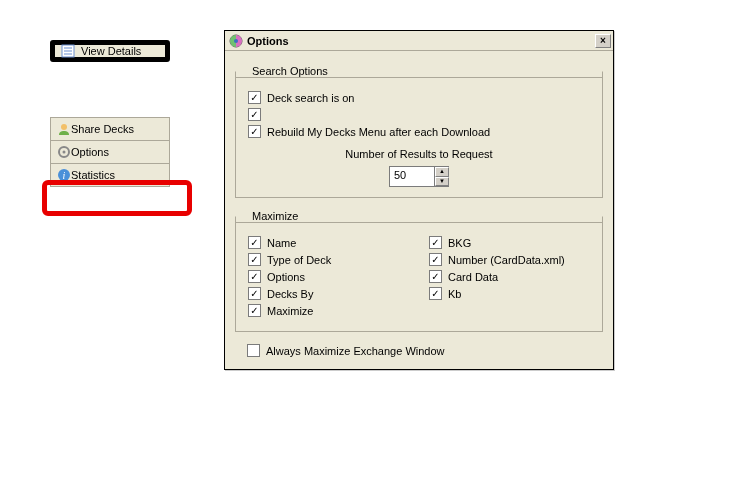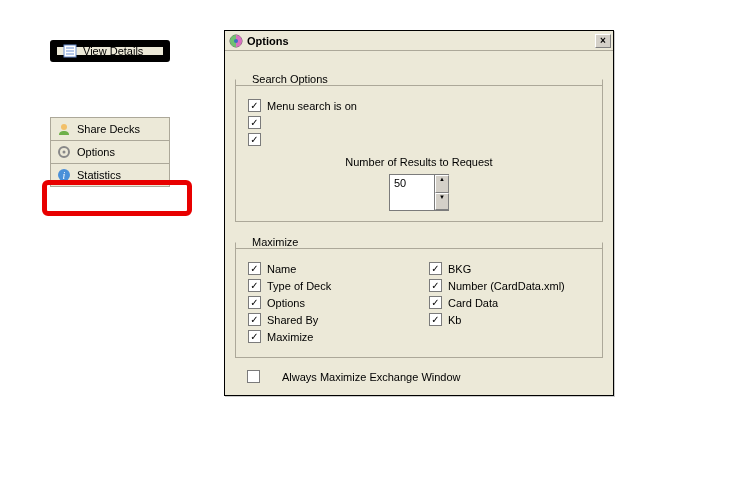--- a/index.html
+++ b/index.html
@@ -17,34 +17,33 @@
     position: absolute;
     left: 50px;
     top: 40px;
     width: 120px;
   }
   .side-btn {
     display: flex;
     align-items: center;
     gap: 6px;
     background: #ece9d8;
-    border: 7px solid #000000;
+    border: 5px solid #000000;
     border-radius: 3px;
     padding: 3px 6px;
     margin-bottom: 6px;
     height: 22px;
     cursor: pointer;
   }
   .side-group {
     margin-top: 55px;
   }
   .side-row {
     display: flex;
     align-items: center;
-    gap: 6px;
     background: #ece9d8;
     border: 1px solid #aca899;
     padding: 4px 6px;
     height: 24px;
     cursor: pointer;
   }
   .side-row + .side-row { border-top: 1px solid #aca899; margin-top: -1px; }
   .icon { width: 14px; height: 14px; display: inline-block; flex-shrink: 0; }
   .red-highlight {
     position: absolute;
@@ -88,21 +87,21 @@
     font-weight: bold;
     text-align: center;
     line-height: 11px;
     cursor: pointer;
   }
   .body { padding: 8px 10px 12px 10px; }
   fieldset {
     border: 1px solid #aca899;
     border-top-color:#fff0;
     position: relative;
-    margin: 14px 0 12px 0;
+    margin: 6px 0 12px 0;
     padding: 10px 12px 10px 12px;
   }
   fieldset::before{
     content:"";
     position:absolute; left:0; right:0; top:0;
     border-top:1px solid #aca899;
   }
   legend {
     padding: 0 4px;
     background: #ece9d8;
@@ -130,21 +129,21 @@
   }
   .num-row {
     display: flex;
     align-items: center;
     justify-content: center;
     gap: 6px;
     margin-top: 10px;
     flex-direction: column;
   }
   .num-input {
-    width: 60px; height: 37px;
+    width: 60px; height: 21px;
     display: flex;
     border: 1px solid #7b7b7b;
     border-right:none;
     background: #fff;
   }
   .num-input .val { flex:1; padding: 2px 4px; }
   .spin {
     width: 15px;
     display: flex; flex-direction: column;
     border-left: 1px solid #7b7b7b;
@@ -154,21 +153,21 @@
     border: 1px solid #808080;
     border-top-color:#fff; border-left-color:#fff;
     font-size: 6px; line-height:6px;
     text-align:center; cursor:pointer;
   }
   .cols {
     display: grid;
     grid-template-columns: 1fr 1fr;
     column-gap: 20px;
   }
-  .bottom-row { margin: 6px 0 0 12px; display:flex; align-items:center; gap:22px;}
+  .bottom-row { margin: 6px 0 0 12px; display:flex; align-items:center; gap:6px;}
 </style>
 </head>
 <body>
 
 <div class="sidebar">
   <div class="side-btn">
     <span class="icon">
       <svg viewBox="0 0 14 14">
           <rect x="1" y="1" width="12" height="12" fill="#fff" stroke="#6a8fd0"></rect>
           <line x1="3" y1="4" x2="11" y2="4" stroke="#6a8fd0"></line>
@@ -226,27 +225,28 @@
     <span class="xbtn">
       <span>×</span>
     </span>
   </div>
   <div class="body">
 
     <fieldset>
       <legend>Search Options</legend>
       <div class="row">
         <span class="chk">✓</span>
-        <span>Menu search is on</span>
+        <span>Deck search is on</span>
       </div>
       <div class="row">
         <span class="chk">✓</span>
       </div>
       <div class="row">
         <span class="chk">✓</span>
+        <span>Rebuild My Decks Menu after each Download</span>
       </div>
       <div class="num-row">
         <span>Number of Results to Request</span>
         <div class="num-input">
           <span class="val">50</span>
           <div class="spin">
             <div class="sp">▲</div>
             <div class="sp">▼</div>
           </div>
         </div>
@@ -264,21 +264,21 @@
           <div class="row">
               <span class="chk">✓</span>
               <span>Type of Deck</span>
             </div>
           <div class="row">
               <span class="chk">✓</span>
               <span>Options</span>
             </div>
           <div class="row">
               <span class="chk">✓</span>
-              <span>Shared By</span>
+              <span>Decks By</span>
             </div>
           <div class="row">
               <span class="chk">✓</span>
               <span>Maximize</span>
             </div>
         </div>
         <div>
           <div class="row">
               <span class="chk">✓</span>
               <span>BKG</span>

